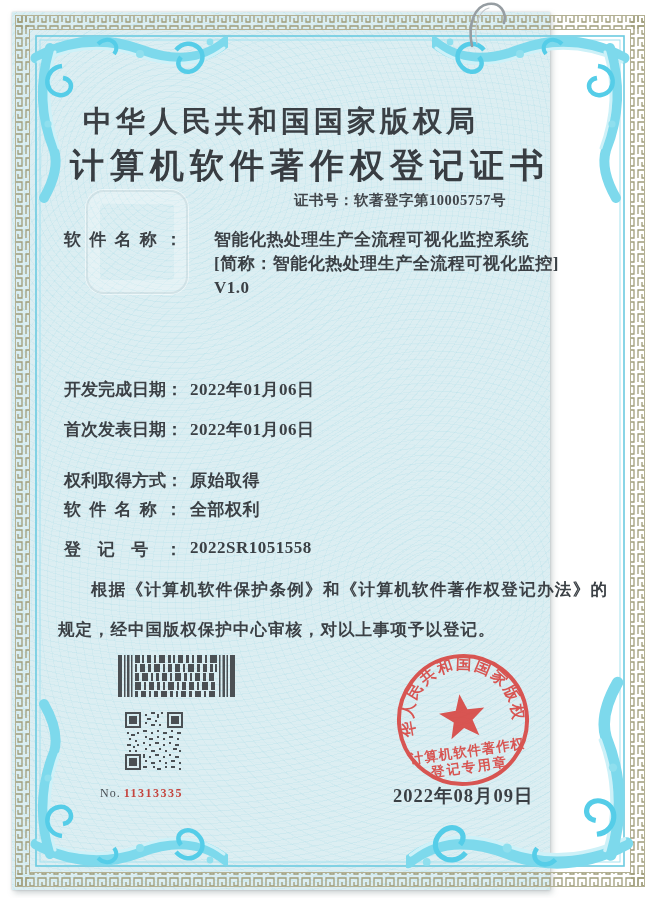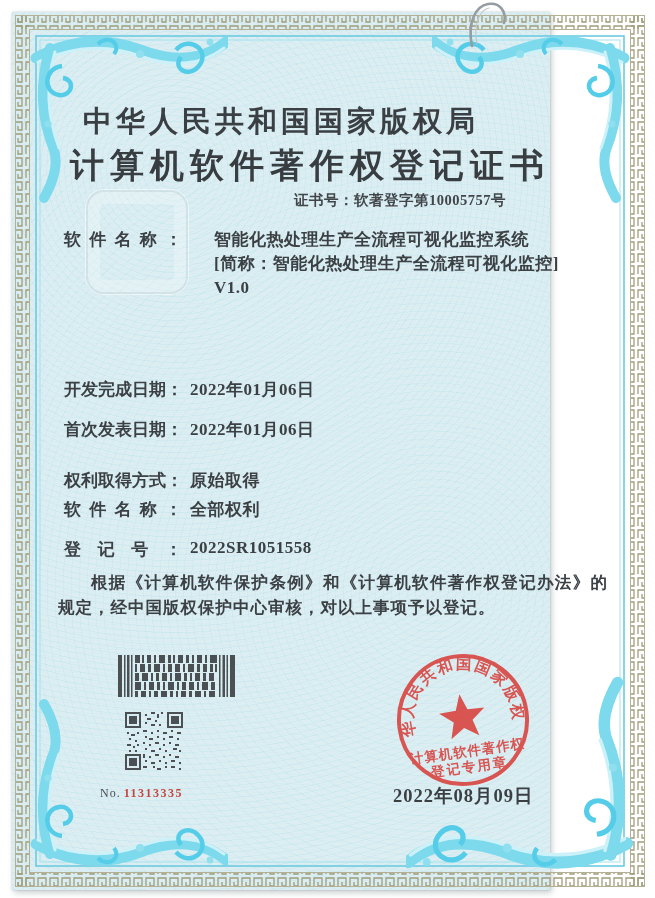--- a/index.html
+++ b/index.html
@@ -40,21 +40,21 @@
   .lbl{
     display:inline-block;width:118px;vertical-align:top;
     text-align:justify;text-align-last:justify;
     font-size:17px;font-weight:700;
   }
   .val{display:inline-block;vertical-align:top;margin-left:4px;font-size:17px;font-weight:700;letter-spacing:.5px;}
   .val-multi div{font-size:17px;font-weight:700;letter-spacing:.5px;line-height:24px;padding-left:24px;}
   .statement{
     position:absolute;left:46px;top:558px;width:550px;
     font-size:16.5px;font-weight:700;color:#3b4045;
-    line-height:25px;text-indent:2em;letter-spacing:1px;text-align:justify;
+    line-height:40px;text-indent:2em;letter-spacing:1px;text-align:justify;
   }
   .barcode{position:absolute;left:106px;top:643px;width:118px;height:42px;}
   .qrcode{position:absolute;left:110px;top:700px;width:64px;height:58px;}
   .serial{position:absolute;left:88px;top:774px;font-size:12px;white-space:nowrap;}
   .serial-prefix{color:#474d52;letter-spacing:1px;}
   .serial-num{color:#c5453f;letter-spacing:1.5px;font-weight:600;}
   .seal{position:absolute;left:376px;top:633px;width:150px;height:150px;opacity:.88;transform:rotate(-8deg);}
   .seal text{font-family:"Liberation Serif","DejaVu Serif",serif;font-weight:700;fill:#d8403c;}
   .issue-date{
     position:absolute;left:381px;top:771px;

